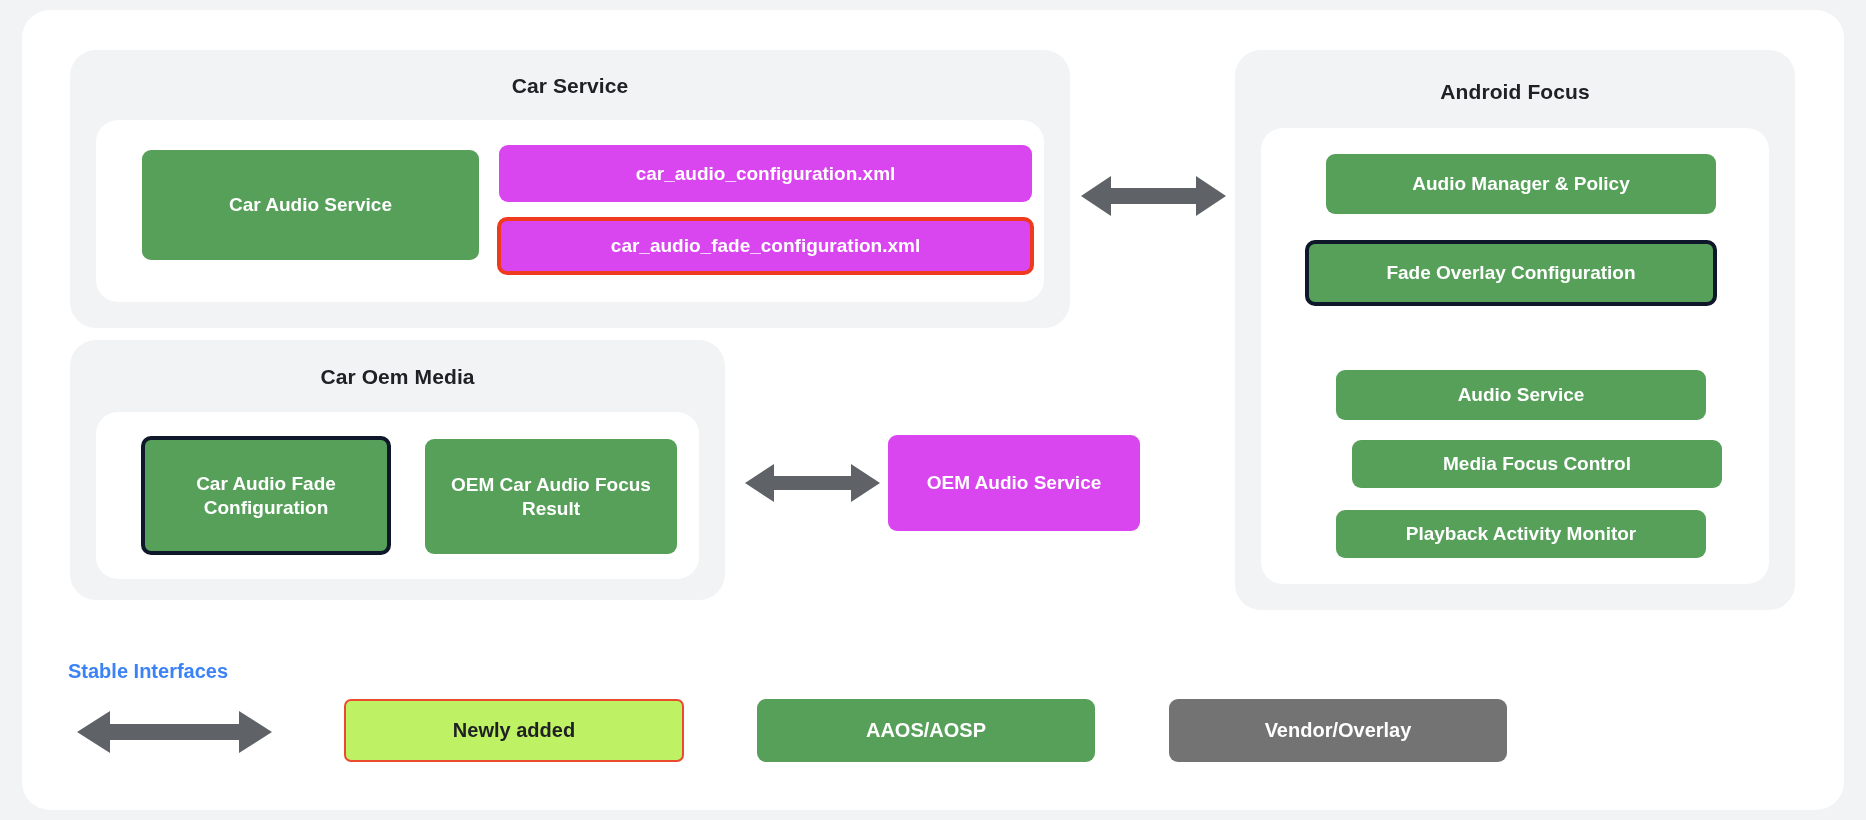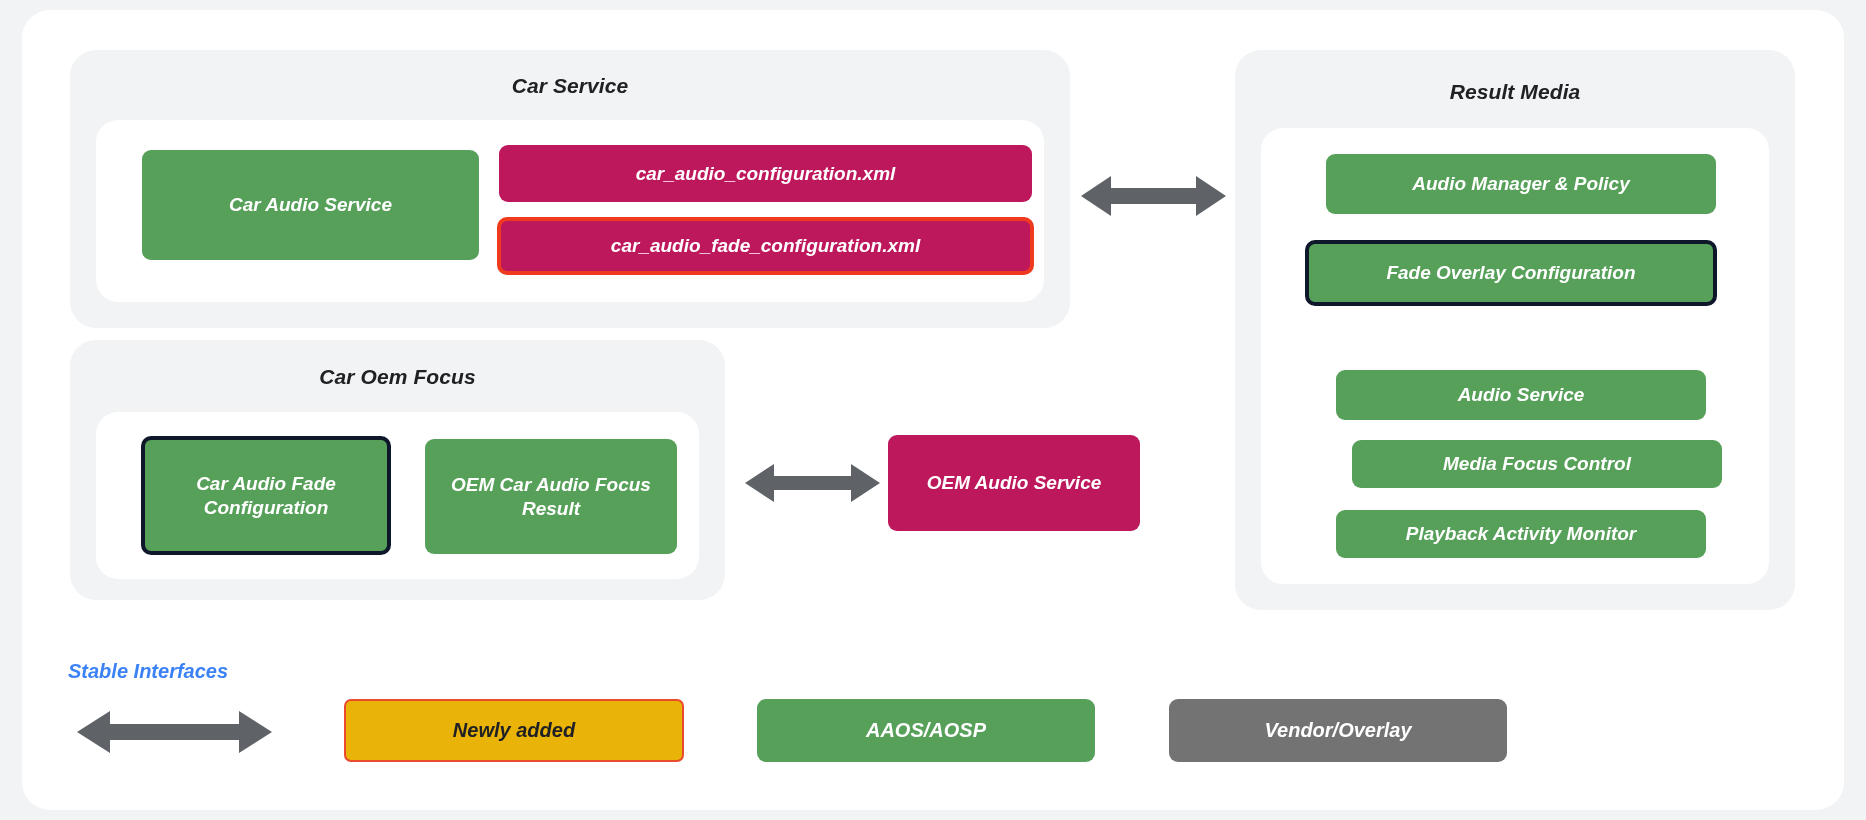--- a/index.html
+++ b/index.html
@@ -8,21 +8,20 @@
     background:#f1f3f4;
     font-family:"Liberation Sans", sans-serif;
     overflow:hidden;
   }
   .canvas{
     position:absolute;
     left:22px;top:10px;
     width:1822px;height:800px;
     background:#ffffff;
     border-radius:28px;
-    font-style:italic;
   }
 
   
   .group{
     position:absolute;
     background:#f1f3f4;
     border-radius:26px;
   }
   .group-title{
     position:absolute;
@@ -48,21 +47,21 @@
     text-align:center;
     border-radius:9px;
     color:#ffffff;
     font-size:19px;
     font-weight:bold;
     line-height:1.22;
     box-sizing:border-box;
     padding:2px 8px;
   }
   .green{background:#57a05a;}
-  .blue{background:#be185d;}
+  .blue{background:#d946ef;}
   .outlined{
     border:4px solid #0f172a;
     border-radius:10px;
   }
   .node.blue.outlined{border-color:#ef3a20;}
 
   
   .arrow{position:absolute;}
   .arrow svg{display:block;}
 
@@ -77,21 +76,21 @@
     position:absolute;
     display:flex;
     align-items:center;
     justify-content:center;
     border-radius:9px;
     font-size:20px;
     font-weight:bold;
     box-sizing:border-box;
   }
   .legend-box.newly{
-    background:#eab308;
+    background:#bef264;
     color:#202124;
     border:2px solid #ea4a2e;
     border-radius:7px;
   }
   .legend-box.green{background:#57a05a;color:#fff;}
   .legend-box.blue{background:#737373;color:#fff;}
 </style>
 </head>
 <body>
 
@@ -108,38 +107,38 @@
     <div class="node blue" style="left:429px;top:95px;width:533px;height:57px;">
       <span>car_audio_configuration.xml</span>
     </div>
 
     <div class="node blue outlined" style="left:427px;top:167px;width:537px;height:58px;">
       <span>car_audio_fade_configuration.xml</span>
     </div>
   </div>
 
   <div class="group" style="left:48px;top:330px;width:655px;height:260px;">
-    <div class="group-title" style="top:25px;">Car Oem Focus</div>
+    <div class="group-title" style="top:25px;">Car Oem Media</div>
     <div class="inner" style="left:26px;top:72px;width:603px;height:167px;"></div>
 
     <div class="node green outlined" style="left:71px;top:96px;width:250px;height:119px;">
       <span>Car Audio Fade Configuration</span>
     </div>
 
     <div class="node green" style="left:355px;top:99px;width:252px;height:115px;justify-content:flex-end;">
       <span>OEM Car Audio Focus Result</span>
     </div>
   </div>
 
   <div class="node blue" style="left:866px;top:425px;width:252px;height:96px;">
     <span>OEM Audio Service</span>
   </div>
 
   <div class="group" style="left:1213px;top:40px;width:560px;height:560px;">
-    <div class="group-title" style="top:30px;">Result Media</div>
+    <div class="group-title" style="top:30px;">Android Focus</div>
     <div class="inner" style="left:26px;top:78px;width:508px;height:456px;"></div>
 
     <div class="node green" style="left:91px;top:104px;width:390px;height:60px;">
       <span>Audio Manager &amp; Policy</span>
     </div>
 
     <div class="node green outlined" style="left:70px;top:190px;width:412px;height:66px;">
       <span>Fade Overlay Configuration</span>
     </div>
 

